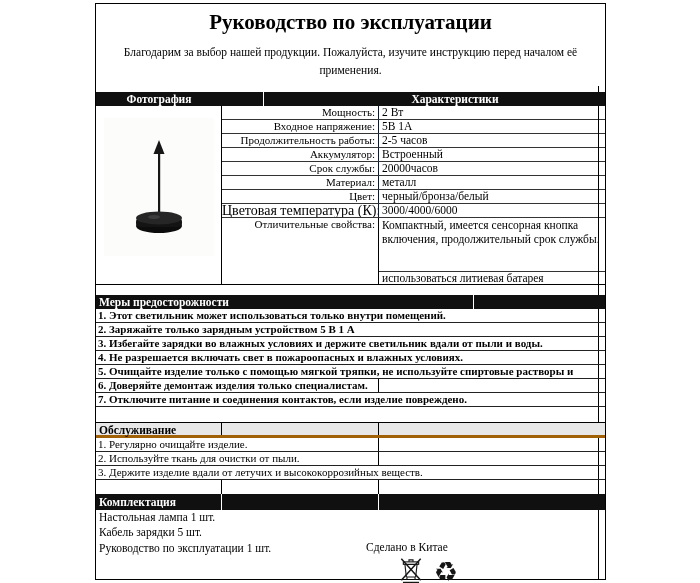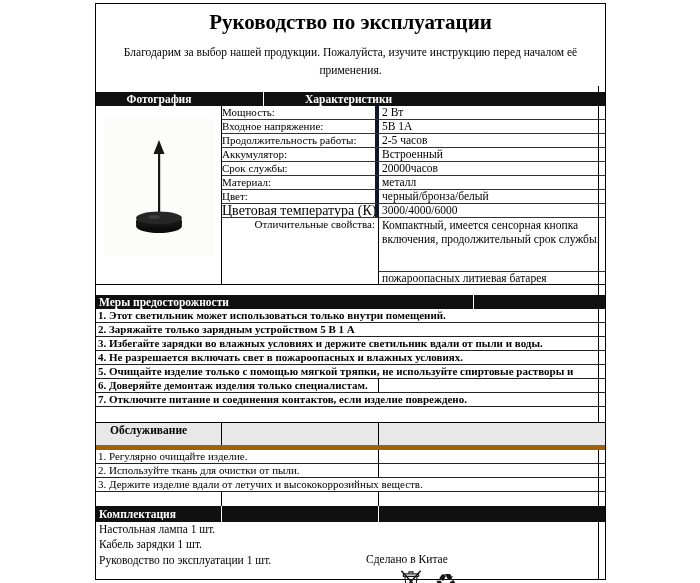--- a/index.html
+++ b/index.html
@@ -16,30 +16,30 @@
 
   
   .bar{position:relative;box-sizing:border-box;background:#101010;color:#fff;
        font-weight:bold;font-size:11.5px;gap:41px;}
   .bar .bar-label{padding-left:3px;line-height:14px;display:inline-block;}
   .vdiv{position:absolute;top:0;bottom:0;width:1px;}
 
   
   .spec-header{height:14px;display:flex;}
   .spec-header .ph{width:126px;text-align:center;line-height:14px;}
-  .spec-header .ch{flex:1;line-height:14px;}
+  .spec-header .ch{flex:1;text-align:center;line-height:14px;}
   .spec-header .wdiv{width:1px;background:#fff;}
 
   
   .spec-body{display:flex;height:179px;box-sizing:border-box;border-bottom:1px solid #000;}
   .photo-cell{width:126px;border-right:1px solid #000;box-sizing:border-box;position:relative;background:#fff;}
   .spec-rows{flex:1;display:flex;flex-direction:column;}
   .spec-row{display:flex;height:14px;box-sizing:border-box;border-bottom:1px solid #333;}
-  .spec-row .lbl{width:157px;box-sizing:border-box;border-right:4px solid #0f172a;
-                 padding-right:13px;font-size:11px;line-height:13px;
+  .spec-row .lbl{width:157px;box-sizing:border-box;border-right:1px solid #0f172a;
+                 text-align:right;padding-right:3px;font-size:11px;line-height:13px;
                  white-space:nowrap;overflow:hidden;}
   .spec-row .val{flex:1;padding-left:3px;font-size:11.5px;line-height:13px;white-space:nowrap;overflow:hidden;}
   .spec-row.small-lbl .lbl{font-size:14px;}
   .feat-row{display:flex;flex:1;}
   .feat-row .flbl{width:157px;box-sizing:border-box;border-right:1px solid #000;
                   text-align:right;padding-right:3px;font-size:11px;line-height:13px;}
   .feat-right{flex:1;display:flex;flex-direction:column;}
   .feat-main{height:53px;box-sizing:border-box;padding:1px 2px 0 3px;font-size:11.5px;line-height:13.5px;}
   .feat-extra{flex:1;box-sizing:border-box;border-top:1px solid #333;padding-left:3px;
               font-size:11.5px;line-height:13px;}
@@ -47,22 +47,22 @@
   
   .hrow{position:relative;box-sizing:border-box;border-bottom:1px solid #222;
         font-size:11px;line-height:13px;padding-left:2px;white-space:nowrap;overflow:hidden;}
   .h14{height:14px;}
   .h15{height:15px;}
   .h10{height:10px;border-bottom:none;}
   .bold-row{font-weight:bold;}
   .cut282::after{content:"";position:absolute;left:282px;top:0;bottom:0;width:1px;background:#000;}
   .cut125::before{content:"";position:absolute;left:125px;top:0;bottom:0;width:1px;background:#000;}
 
-  .maint-header{height:28px;box-sizing:border-box;background:#e8e8e8;border-bottom:5px solid #a16207;
-                position:relative;font-weight:bold;font-size:11.5px;line-height:15px;padding-left:14px;}
+  .maint-header{height:16px;box-sizing:border-box;background:#e8e8e8;border-bottom:3px solid #a16207;
+                position:relative;font-weight:bold;font-size:11.5px;line-height:15px;padding-left:3px;}
 
   .pack-bar{height:16px;}
   .pack-bar .bar-label{line-height:16px;}
   .prec-bar{height:14px;text-decoration:underline;}
   .pack-items{height:46px;position:relative;font-size:11.5px;}
   .pack-line{line-height:15.3px;padding-left:3px;white-space:nowrap;}
   .made-in{position:absolute;left:270px;top:30px;line-height:15.3px;}
 
   .icon-area{height:29px;position:relative;}
   .icons{position:absolute;left:301px;top:0;display:flex;align-items:flex-end;gap:9px;}
@@ -128,21 +128,21 @@
           <div class="val">черный/бронза/белый</div>
         </div>
         <div class="spec-row small-lbl">
           <div class="lbl">Цветовая температура (К):</div>
           <div class="val">3000/4000/6000</div>
         </div>
         <div class="feat-row">
           <div class="flbl">Отличительные свойства:</div>
           <div class="feat-right">
             <div class="feat-main">Компактный, имеется сенсорная кнопка включения, продолжительный срок службы.</div>
-            <div class="feat-extra">пожароопасных литиевая батарея</div>
+            <div class="feat-extra">использоваться литиевая батарея</div>
           </div>
         </div>
       </div>
     </div>
 
     <div class="hrow h10"></div>
 
     <div class="bar prec-bar">
       <span class="bar-label">Меры предосторожности</span>
       <span class="vdiv" style="left:377px;background:#fff;"></span>
@@ -166,21 +166,21 @@
 
     <div class="hrow h14 cut125 cut282" style="border-bottom:none;"></div>
 
     <div class="bar pack-bar">
       <span class="bar-label">Комплектация</span>
       <span class="vdiv" style="left:125px;background:#fff;"></span>
       <span class="vdiv" style="left:282px;background:#fff;"></span>
     </div>
     <div class="pack-items">
       <div class="pack-line">Настольная лампа 1 шт.</div>
-      <div class="pack-line">Кабель зарядки 1 шт.</div>
+      <div class="pack-line">Кабель зарядки 5 шт.</div>
       <div class="pack-line">Руководство по эксплуатации 1 шт.</div>
       <div class="made-in">Сделано в Китае</div>
     </div>
 
     <div class="icon-area">
       <div class="icons">
         <svg width="28" height="29" viewBox="0 0 30 36">
           <g stroke="#161616" fill="none" stroke-width="1.4">
             <path d="M7.5,10.5 L22.5,10.5 L20.8,26 L9.2,26 Z"></path>
             <rect x="5.5" y="7.3" width="19" height="3"></rect>

